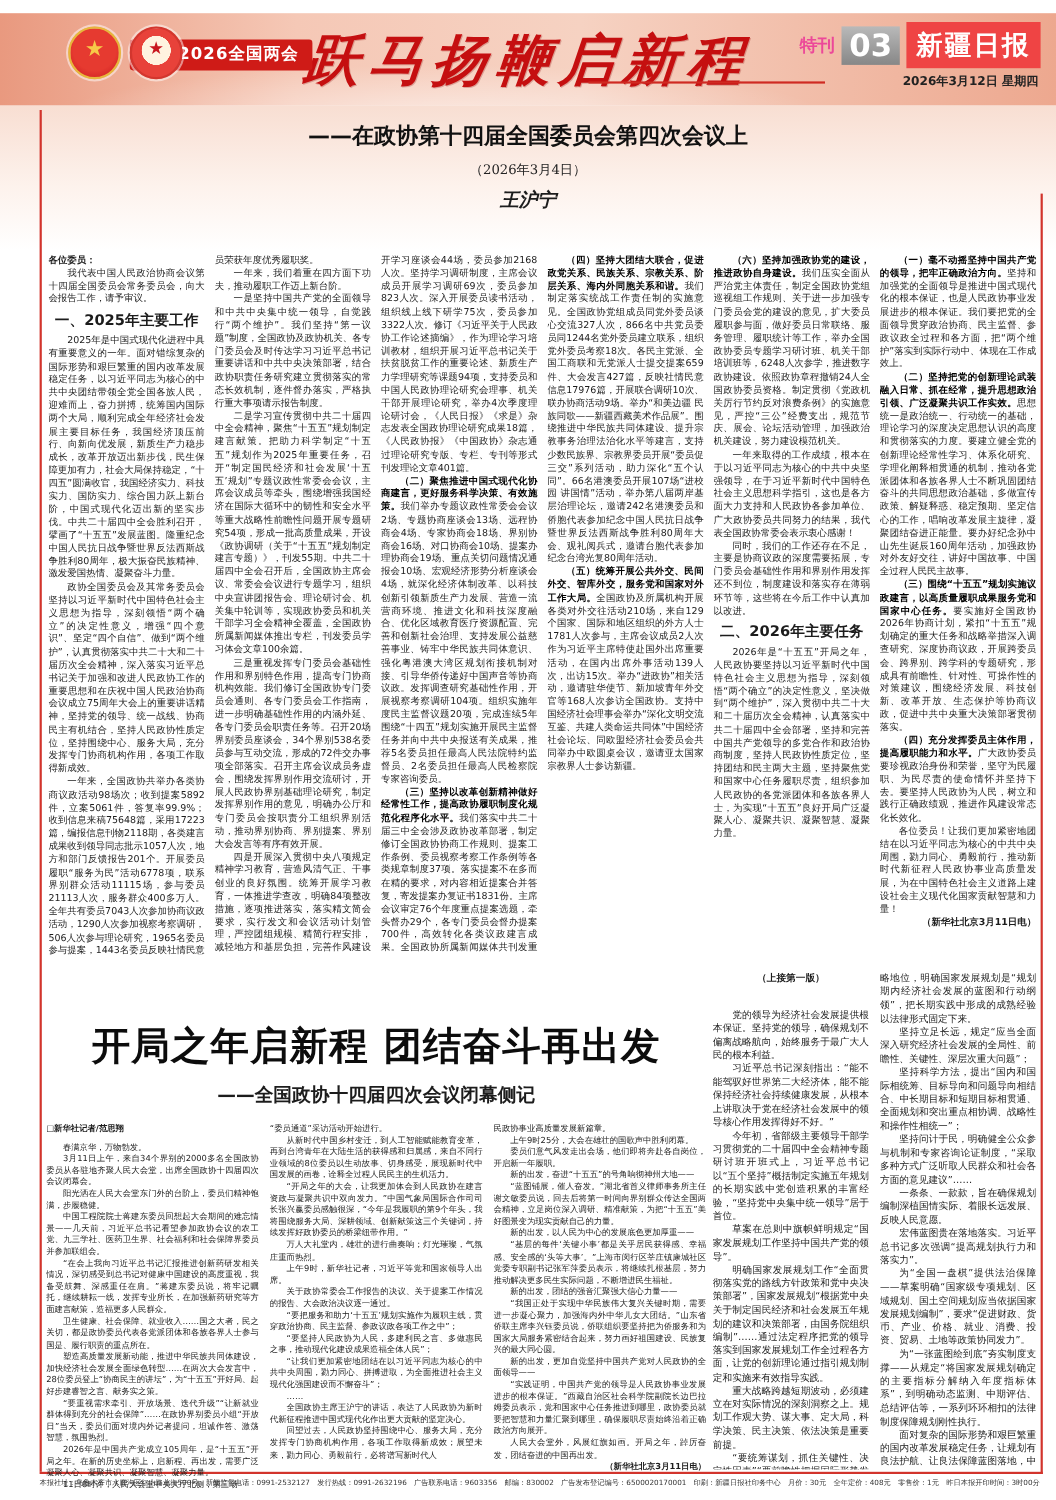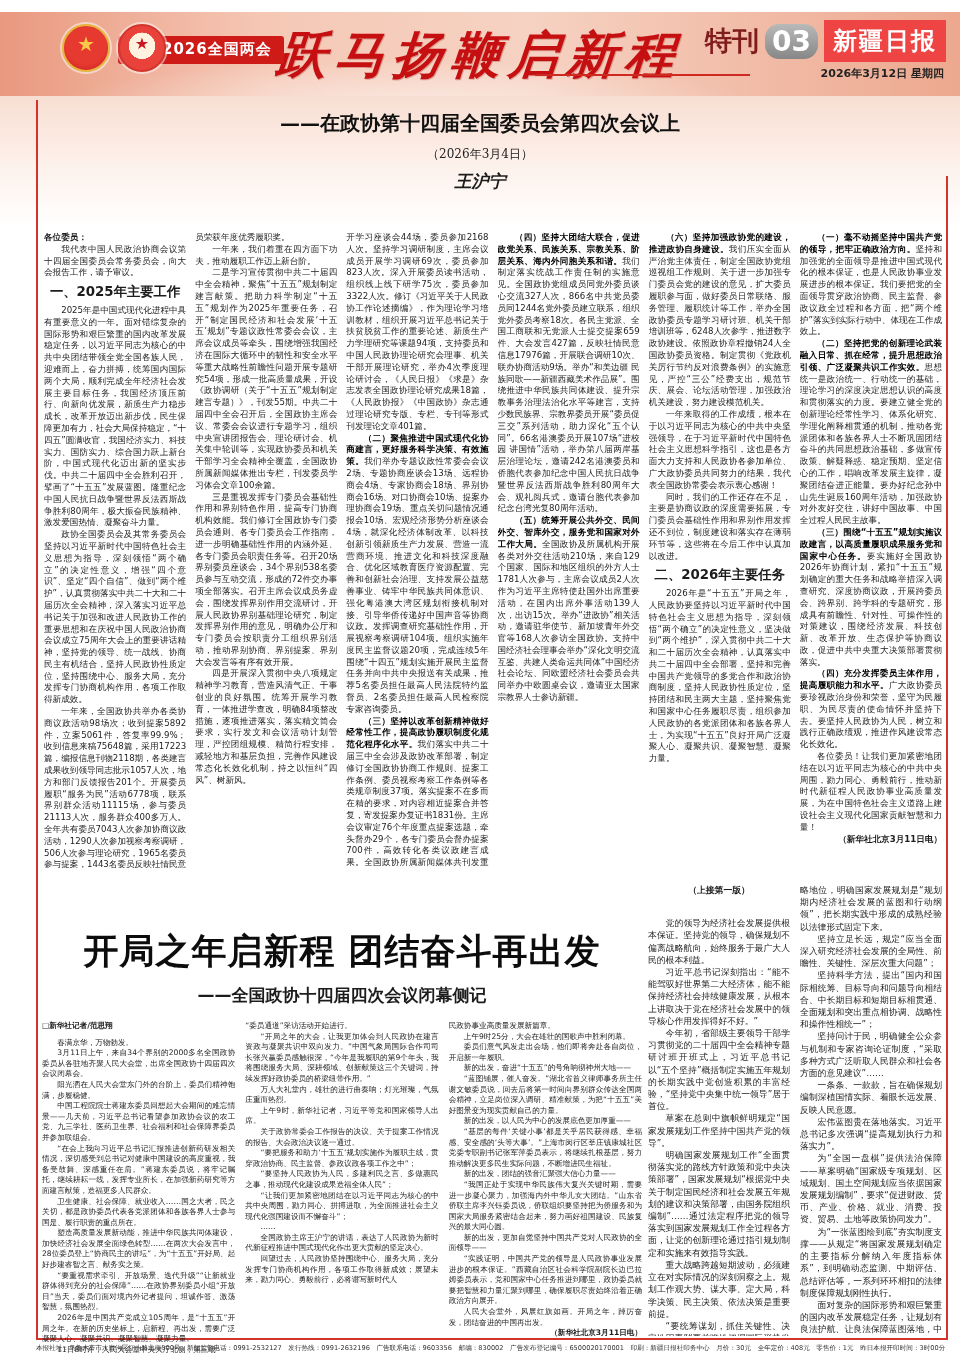--- a/index.html
+++ b/index.html
@@ -18,23 +18,23 @@
   .emblem.nat span{position:absolute;left:0;right:0;top:6px;text-align:center;color:#f7c948;font-size:20px;}
   .emblem.cppcc{background:radial-gradient(circle at 50% 45%,#fff3e0 0 40%,#e8423a 41% 100%);border:2px solid #d3362e;}
   .emblem.cppcc span{position:absolute;left:0;right:0;top:8px;text-align:center;color:#c8161e;font-size:16px;}
   .focus-badge{position:absolute;left:118px;top:36px;z-index:2;background:#cf1b17;color:#fff;
         font-weight:bold;font-size:15px;padding:4px 12px 5px;border-radius:3px;letter-spacing:1px;}
   .callig{position:absolute;left:0;right:0;top:22px;text-align:center;z-index:1;
         font-family:"DejaVu Serif","Liberation Serif",serif;font-style:italic;font-weight:900;
         font-size:50px;color:#c50f10;letter-spacing:8px;transform:skewX(-5deg);
         text-shadow:1px 1px 0 rgba(140,0,0,.25);}
   .mast-right{position:absolute;right:14px;top:20px;display:flex;align-items:center;gap:6px;z-index:3;}
-  .tekan{font-size:27px;font-weight:900;color:#7f1d1d;}
+  .tekan{font-size:16px;font-weight:900;color:#ec4899;}
   .pageno{font-size:28px;font-weight:900;color:#fff;padding:1px 7px;
-        background:linear-gradient(180deg,#b9b9b9,#878787);border-radius:14px;}
+        background:linear-gradient(180deg,#b9b9b9,#878787);}
   .papername{font-size:24px;font-weight:900;color:#fff;background:#ef4444;padding:5px 9px;
         font-family:"DejaVu Serif","Liberation Serif",serif;letter-spacing:2px;}
   .dateline{position:absolute;right:16px;top:66px;font-size:11px;font-weight:bold;color:#222;z-index:3;}
   .date-rule{position:absolute;right:210px;top:74px;width:215px;height:2px;background:#cf2a22;z-index:3;}
   
   .frame-left{position:absolute;left:36px;top:100px;width:2px;height:1238px;background:#d2342c;}
   .frame-right{position:absolute;left:946px;top:176px;width:2px;height:1164px;background:#d2342c;}
   .frame-bottom{position:absolute;left:36px;top:1338px;width:912px;height:2px;background:#d2342c;}
   
   .rep-head{position:absolute;left:40px;top:100px;width:880px;text-align:center;z-index:2;}
@@ -110,20 +110,21 @@
       <p class="salute">各位委员：</p>
       <p class="para">我代表中国人民政治协商会议第十四届全国委员会常务委员会，向大会报告工作，请予审议。</p>
       <p class="sec-head">一、2025年主要工作</p>
       <p class="para">2025年是中国式现代化进程中具有重要意义的一年。面对错综复杂的国际形势和艰巨繁重的国内改革发展稳定任务，以习近平同志为核心的中共中央团结带领全党全国各族人民，迎难而上，奋力拼搏，统筹国内国际两个大局，顺利完成全年经济社会发展主要目标任务，我国经济顶压前行、向新向优发展，新质生产力稳步成长，改革开放迈出新步伐，民生保障更加有力，社会大局保持稳定，“十四五”圆满收官，我国经济实力、科技实力、国防实力、综合国力跃上新台阶，中国式现代化迈出新的坚实步伐。中共二十届四中全会胜利召开，擘画了“十五五”发展蓝图。隆重纪念中国人民抗日战争暨世界反法西斯战争胜利80周年，极大振奋民族精神、激发爱国热情、凝聚奋斗力量。</p>
       <p class="para">政协全国委员会及其常务委员会坚持以习近平新时代中国特色社会主义思想为指导，深刻领悟“两个确立”的决定性意义，增强“四个意识”、坚定“四个自信”、做到“两个维护”，认真贯彻落实中共二十大和二十届历次全会精神，深入落实习近平总书记关于加强和改进人民政协工作的重要思想和在庆祝中国人民政治协商会议成立75周年大会上的重要讲话精神，坚持党的领导、统一战线、协商民主有机结合，坚持人民政协性质定位，坚持围绕中心、服务大局，充分发挥专门协商机构作用，各项工作取得新成效。</p>
       <p class="para">一年来，全国政协共举办各类协商议政活动98场次；收到提案5892件，立案5061件，答复率99.9%；收到信息来稿75648篇，采用17223篇，编报信息刊物2118期，各类建言成果收到领导同志批示1057人次，地方和部门反馈报告201个。开展委员履职“服务为民”活动6778项，联系界别群众活动11115场，参与委员21113人次，服务群众400多万人。全年共有委员7043人次参加协商议政活动，1290人次参加视察考察调研，506人次参与理论研究，1965名委员参与提案，1443名委员反映社情民意信息，365名委员提交大会发言，343人次参加全国政协对外交往活动，33名委</p>
     </div>
     <div class="report-col">
       <p class="para cont">员荣获年度优秀履职奖。</p>
       <p class="para">一年来，我们着重在四方面下功夫，推动履职工作迈上新台阶。</p>
+      <p class="para">一是坚持中国共产党的全面领导和中共中央集中统一领导，自觉践行“两个维护”。我们坚持“第一议题”制度，全国政协及政协机关、各专门委员会及时传达学习习近平总书记重要讲话和中共中央决策部署，结合政协职责任务研究建立贯彻落实的常态长效机制，逐件督办落实，严格执行重大事项请示报告制度。</p>
       <p class="para">二是学习宣传贯彻中共二十届四中全会精神，聚焦“十五五”规划制定建言献策。把助力科学制定“十五五”规划作为2025年重要任务，召开“制定国民经济和社会发展‘十五五’规划”专题议政性常委会会议，主席会议成员等牵头，围绕增强我国经济在国际大循环中的韧性和安全水平等重大战略性前瞻性问题开展专题研究54项，形成一批高质量成果，开设《政协调研（关于“十五五”规划制定建言专题）》，刊发55期。中共二十届四中全会召开后，全国政协主席会议、常委会会议进行专题学习，组织中央宣讲团报告会、理论研讨会、机关集中轮训等，实现政协委员和机关干部学习全会精神全覆盖，全国政协所属新闻媒体推出专栏，刊发委员学习体会文章100余篇。</p>
       <p class="para">三是重视发挥专门委员会基础性作用和界别特色作用，提高专门协商机构效能。我们修订全国政协专门委员会通则、各专门委员会工作指南，进一步明确基础性作用的内涵外延、各专门委员会职责任务等。召开20场界别委员座谈会，34个界别538名委员参与互动交流，形成的72件交办事项全部落实。召开主席会议成员务虚会，围绕发挥界别作用交流研讨，开展人民政协界别基础理论研究，制定发挥界别作用的意见，明确办公厅和专门委员会按职责分工组织界别活动，推动界别协商、界别提案、界别大会发言等有序有效开展。</p>
       <p class="para">四是开展深入贯彻中央八项规定精神学习教育，营造风清气正、干事创业的良好氛围。统筹开展学习教育，一体推进学查改，明确84项整改措施，逐项推进落实，落实精文简会要求，实行发文和会议活动计划管理，严控团组规模、精简行程安排，减轻地方和基层负担，完善作风建设常态化长效化机制，持之以恒纠“四风”、树新风。</p>
     </div>
     <div class="report-col">
       <p class="para cont">开学习座谈会44场，委员参加2168人次。坚持学习调研制度，主席会议成员开展学习调研69次，委员参加823人次。深入开展委员读书活动，组织线上线下研学75次，委员参加3322人次。修订《习近平关于人民政协工作论述摘编》，作为理论学习培训教材，组织开展习近平总书记关于扶贫脱贫工作的重要论述、新质生产力学理研究等课题94项，支持委员和中国人民政协理论研究会理事、机关干部开展理论研究，举办4次季度理论研讨会，《人民日报》《求是》杂志发表全国政协理论研究成果18篇，《人民政协报》《中国政协》杂志通过理论研究专版、专栏、专刊等形式刊发理论文章401篇。</p>
       <p class="para lead"><b>（二）聚焦推进中国式现代化协商建言，更好服务科学决策、有效施策。</b>我们举办专题议政性常委会会议2场、专题协商座谈会13场、远程协商会4场、专家协商会18场、界别协商会16场、对口协商会10场、提案办理协商会19场、重点关切问题情况通报会10场、宏观经济形势分析座谈会4场，就深化经济体制改革、以科技创新引领新质生产力发展、营造一流营商环境、推进文化和科技深度融合、优化区域教育医疗资源配置、完善和创新社会治理、支持发展公益慈善事业、铸牢中华民族共同体意识、强化粤港澳大湾区规划衔接机制对接、引导华侨传递好中国声音等协商议政。发挥调查研究基础性作用，开展视察考察调研104项。组织实施年度民主监督议题20项，完成连续5年围绕“十四五”规划实施开展民主监督任务并向中共中央报送有关成果，推荐5名委员担任最高人民法院特约监督员、2名委员担任最高人民检察院专家咨询委员。</p>
       <p class="para lead"><b>（三）坚持以改革创新精神做好经常性工作，提高政协履职制度化规范化程序化水平。</b>我们落实中共二十届三中全会涉及政协改革部署，制定修订全国政协协商工作规则、提案工作条例、委员视察考察工作条例等各类规章制度37项。落实提案不在多而在精的要求，对内容相近提案合并答复，寄发提案办复证书1831份。主席会议审定76个年度重点提案选题，牵头督办29个，各专门委员会督办提案700件，高效转化各类议政建言成果。全国政协所属新闻媒体共刊发重要履职活动报道8966篇、委员履职报道5095篇。征集编发大会发言790篇，举办“委员科学讲堂”5场、“文史里行”讲座37场，61个部门法律法规和重要政策文件征求意见事项137项，征求委员（专家）意见502人次，提出修改意见728条。</p>
     </div>
     <div class="report-col">
@@ -159,20 +160,21 @@
         <p class="para">中国工程院院士蒋建东委员回想起大会期间的难忘情景——几天前，习近平总书记看望参加政协会议的农工党、九三学社、医药卫生界、社会福利和社会保障界委员并参加联组会。</p>
         <p class="para">“在会上我向习近平总书记汇报推进创新药研发相关情况，深切感受到总书记对健康中国建设的高度重视，我备受鼓舞、深感重任在肩。”蒋建东委员说，将牢记嘱托，继续耕耘一线，发挥专业所长，在加强新药研究等方面建言献策，造福更多人民群众。</p>
         <p class="para">卫生健康、社会保障、就业收入……国之大者，民之关切，都是政协委员代表各党派团体和各族各界人士参与国是、履行职责的重点所在。</p>
         <p class="para">塑造高质量发展新动能，推进中华民族共同体建设，加快经济社会发展全面绿色转型……在两次大会发言中，28位委员登上“协商民主的讲坛”，为“十五五”开好局、起好步建睿智之言、献务实之策。</p>
         <p class="para">“要重视需求牵引、开放场景、迭代升级”“让新就业群体得到充分的社会保障”……在政协界别委员小组“开放日”当天，委员们面对境内外记者提问，坦诚作答、激荡智慧，氛围热烈。</p>
         <p class="para">2026年是中国共产党成立105周年，是“十五五”开局之年。在新的历史坐标上，启新程、再出发，需要广泛凝聚人心、凝聚共识、凝聚智慧、凝聚力量。</p>
         <p class="para">11日8时许，人民大会堂中央大厅北侧，第三场</p>
       </div>
       <div class="close-col">
         <p class="para cont">“委员通道”采访活动开始进行。</p>
+        <p class="para">从新时代中国乡村变迁，到人工智能赋能教育变革，再到台湾青年在大陆生活的获得感和归属感，来自不同行业领域的8位委员以生动故事、切身感受，展现新时代中国发展的画卷，诠释全过程人民民主的生机活力。</p>
         <p class="para">“开局之年的大会，让我更加体会到人民政协在建言资政与凝聚共识中双向发力。”中国气象局国际合作司司长张兴赢委员感触很深，“今年是我履职的第9个年头，我将围绕服务大局、深耕领域、创新献策这三个关键词，持续发挥好政协委员的桥梁纽带作用。”</p>
         <p class="para">万人大礼堂内，雄壮的进行曲奏响；灯光璀璨，气氛庄重而热烈。</p>
         <p class="para">上午9时，新华社记者，习近平等党和国家领导人出席。</p>
         <p class="para">关于政协常委会工作报告的决议、关于提案工作情况的报告、大会政治决议逐一通过。</p>
         <p class="para">“要把服务和助力‘十五五’规划实施作为履职主线，贯穿政治协商、民主监督、参政议政各项工作之中”；</p>
         <p class="para">“要坚持人民政协为人民，多建利民之言、多做惠民之事，推动现代化建设成果造福全体人民”；</p>
         <p class="para">“让我们更加紧密地团结在以习近平同志为核心的中共中央周围，勠力同心、拼搏进取，为全面推进社会主义现代化强国建设而不懈奋斗”；</p>
         <p class="para">……</p>
         <p class="para">全国政协主席王沪宁的讲话，表达了人民政协为新时代新征程推进中国式现代化作出更大贡献的坚定决心。</p>
         <p class="para">回望过去，人民政协坚持围绕中心、服务大局，充分发挥专门协商机构作用，各项工作取得新成效；展望未来，勠力同心、勇毅前行，必将谱写新时代人</p>

